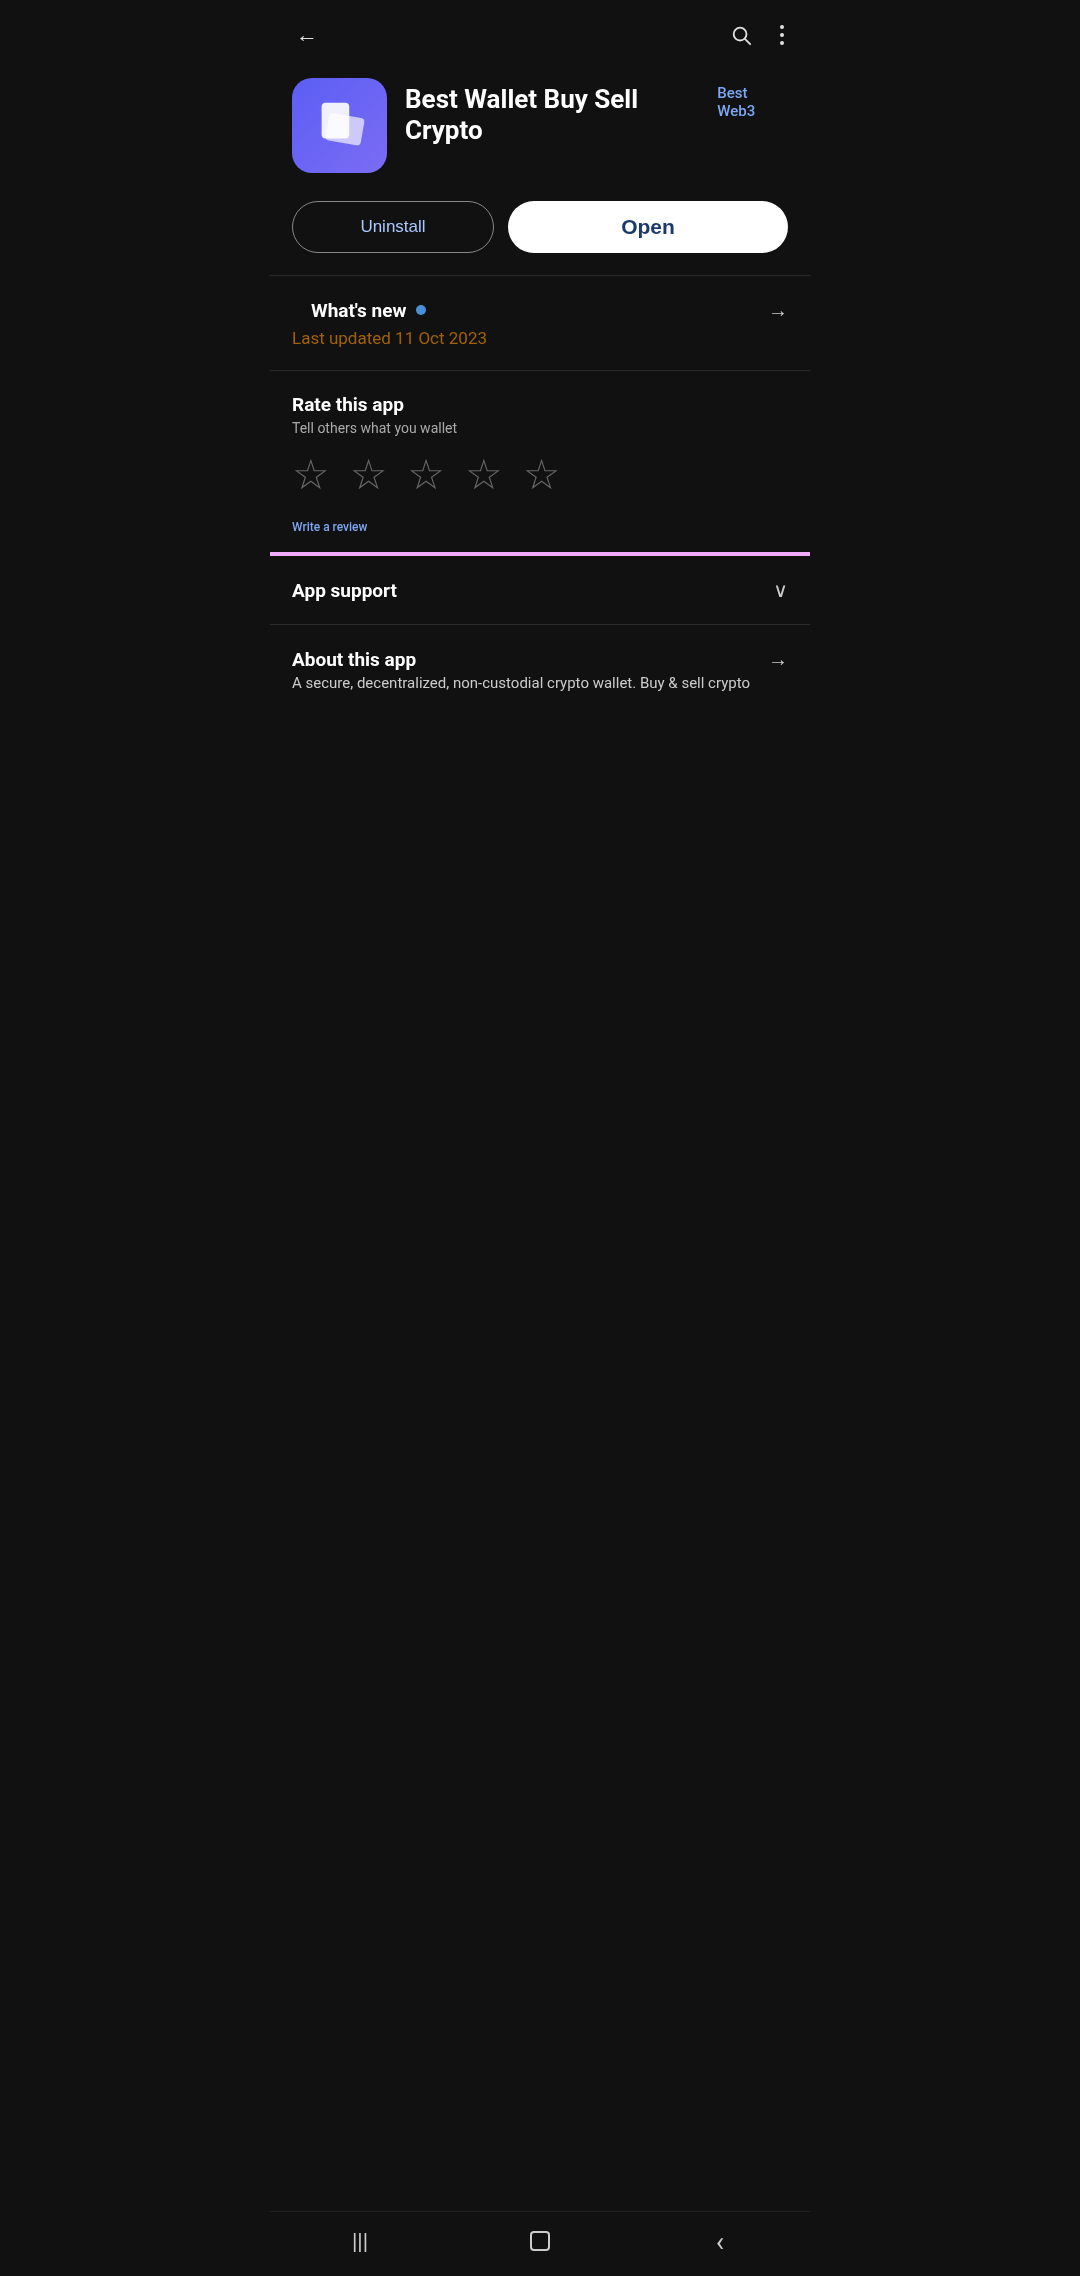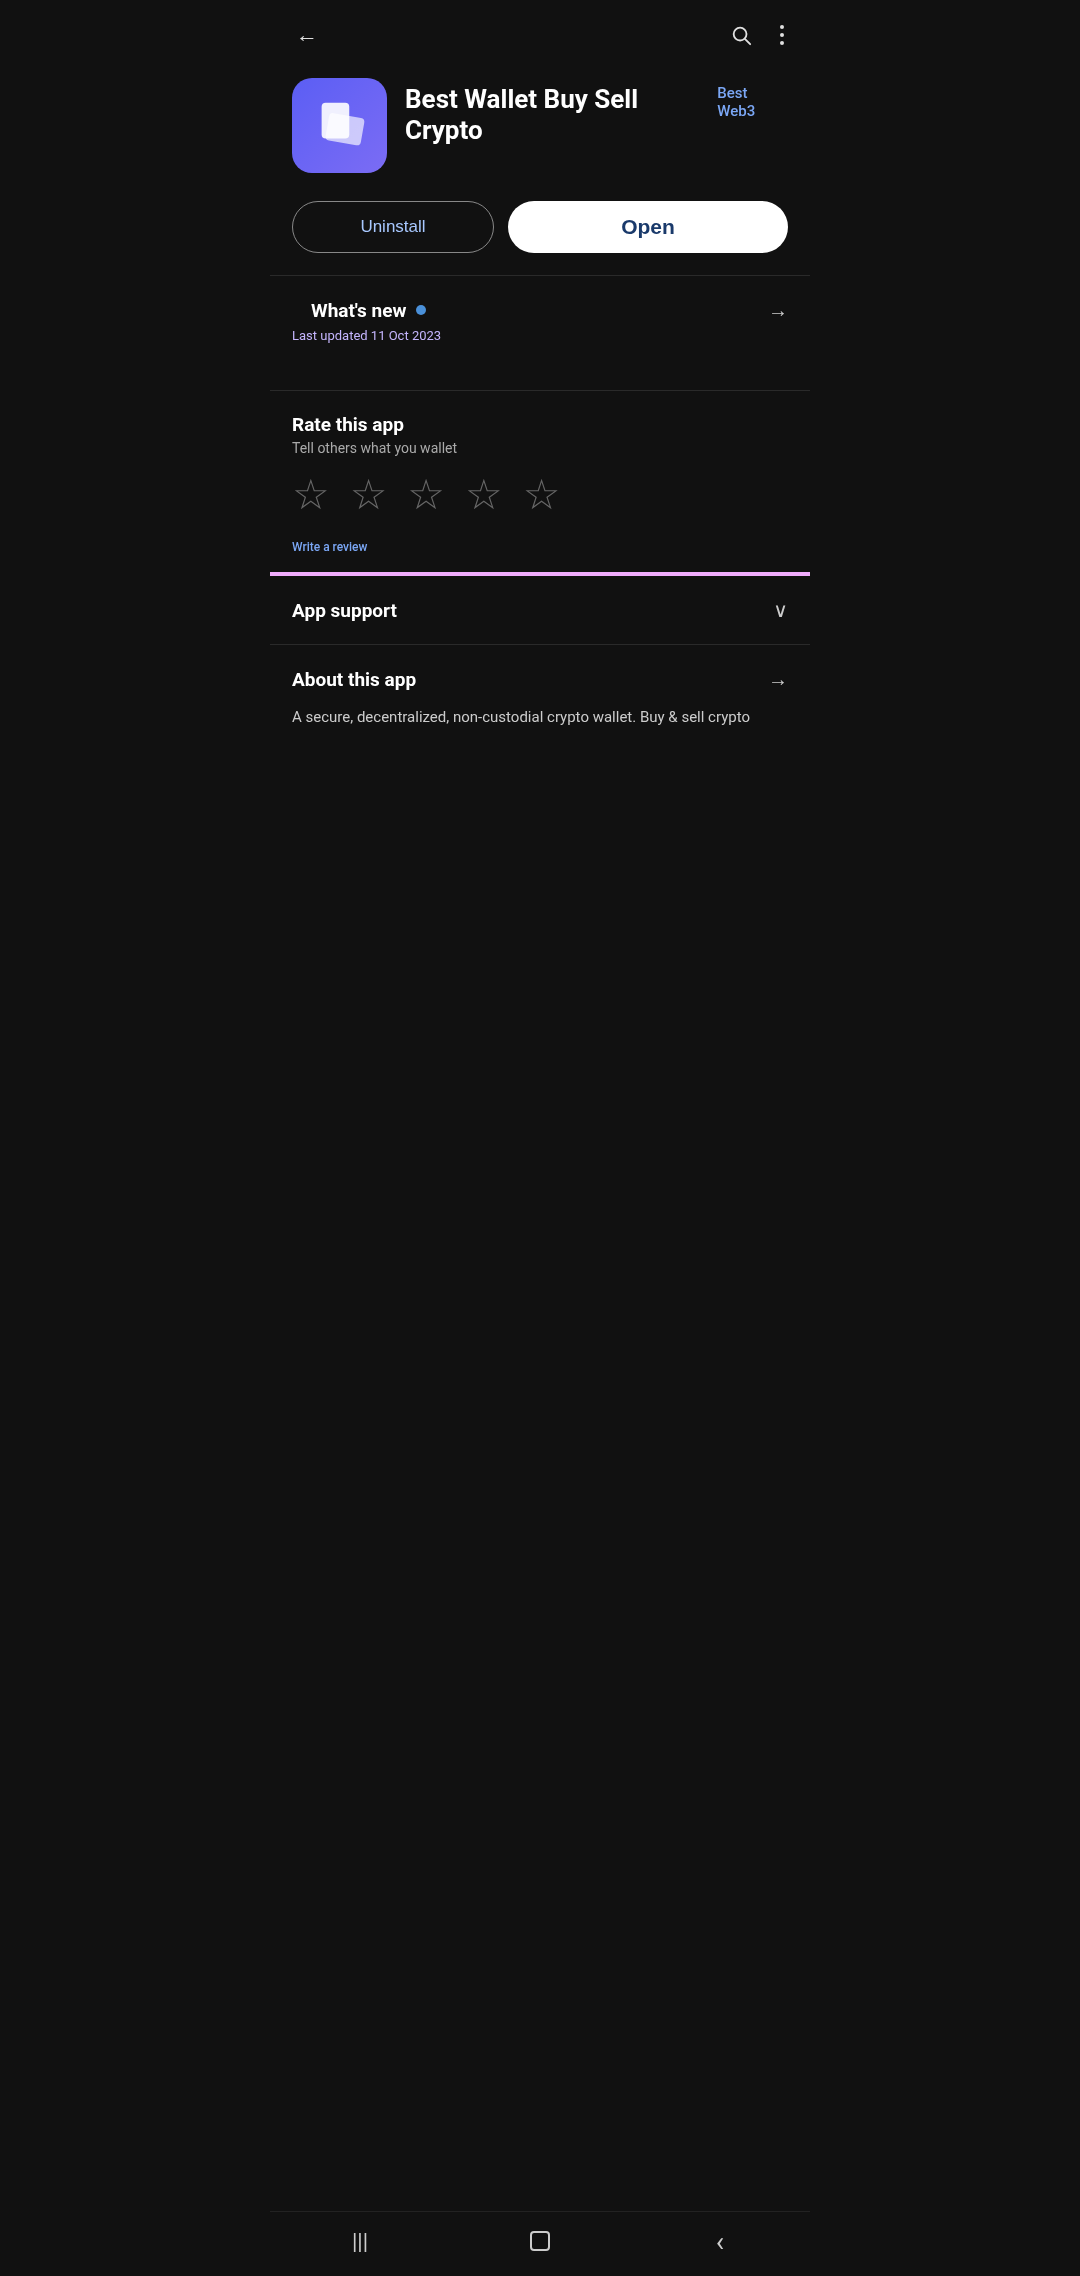--- a/index.html
+++ b/index.html
@@ -163,23 +163,23 @@
       background-color: #4a90d9;
       display: inline-block;
     }
 
     .arrow-right {
       color: #cccccc;
       font-size: 20px;
     }
 
     .section-subtitle {
-      font-size: 13px;
-      color: #c4b5fd;
-      margin-bottom: 29px;
+      font-size: 17px;
+      color: #a16207;
+      margin-bottom: 4px;
     }
 
     .section-body {
       font-size: 15px;
       color: #cccccc;
       line-height: 1.5;
     }
 
     
     .rate-section {
@@ -245,21 +245,21 @@
     
     .about-section {
       padding: 22px 22px 10px 22px;
       border-top: 1px solid #2a2a2a;
     }
 
     .about-header {
       display: flex;
       align-items: center;
       justify-content: space-between;
-      margin-bottom: 14px;
+      margin-bottom: 0;
     }
 
     .about-title {
       font-size: 19px;
       font-weight: 700;
       color: #ffffff;
     }
 
     .about-body {
       font-size: 15px;

